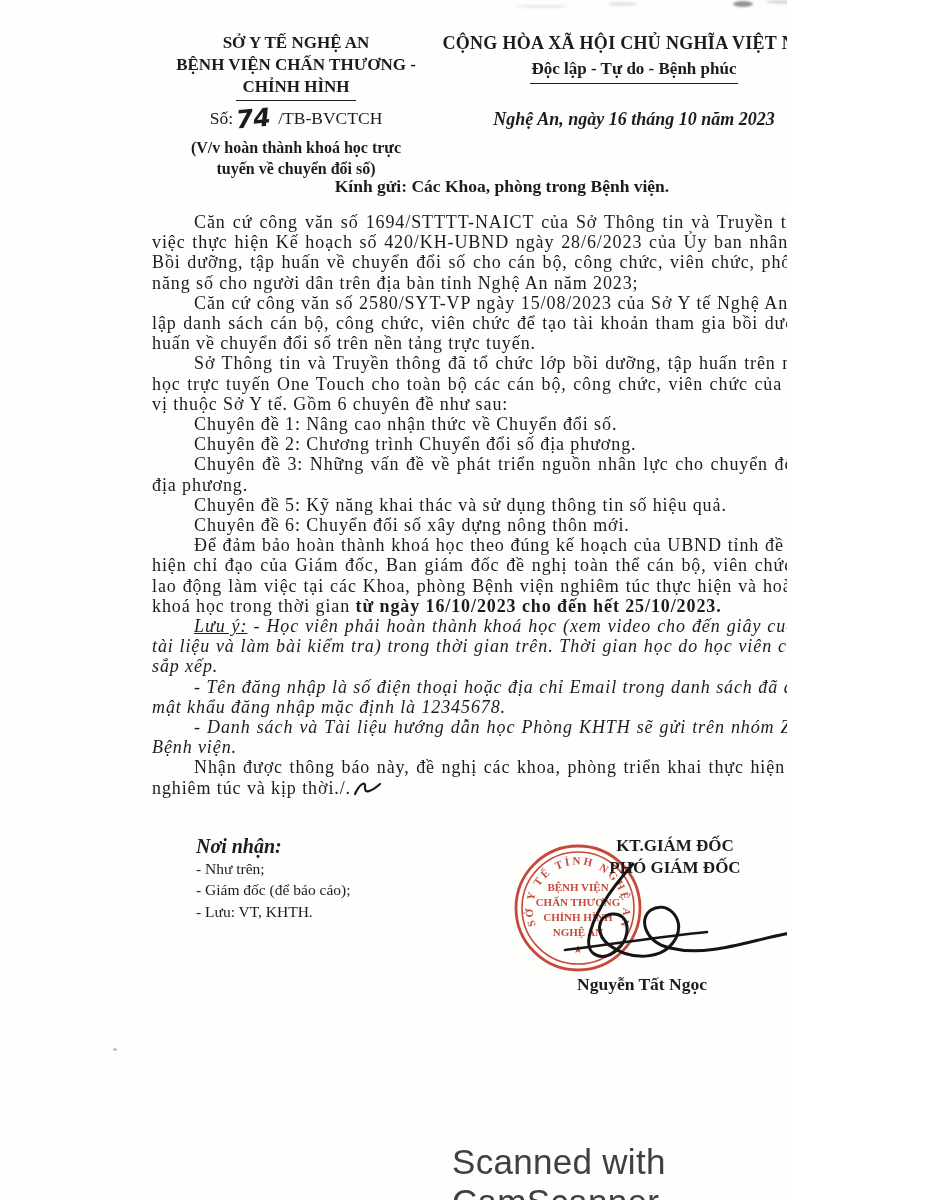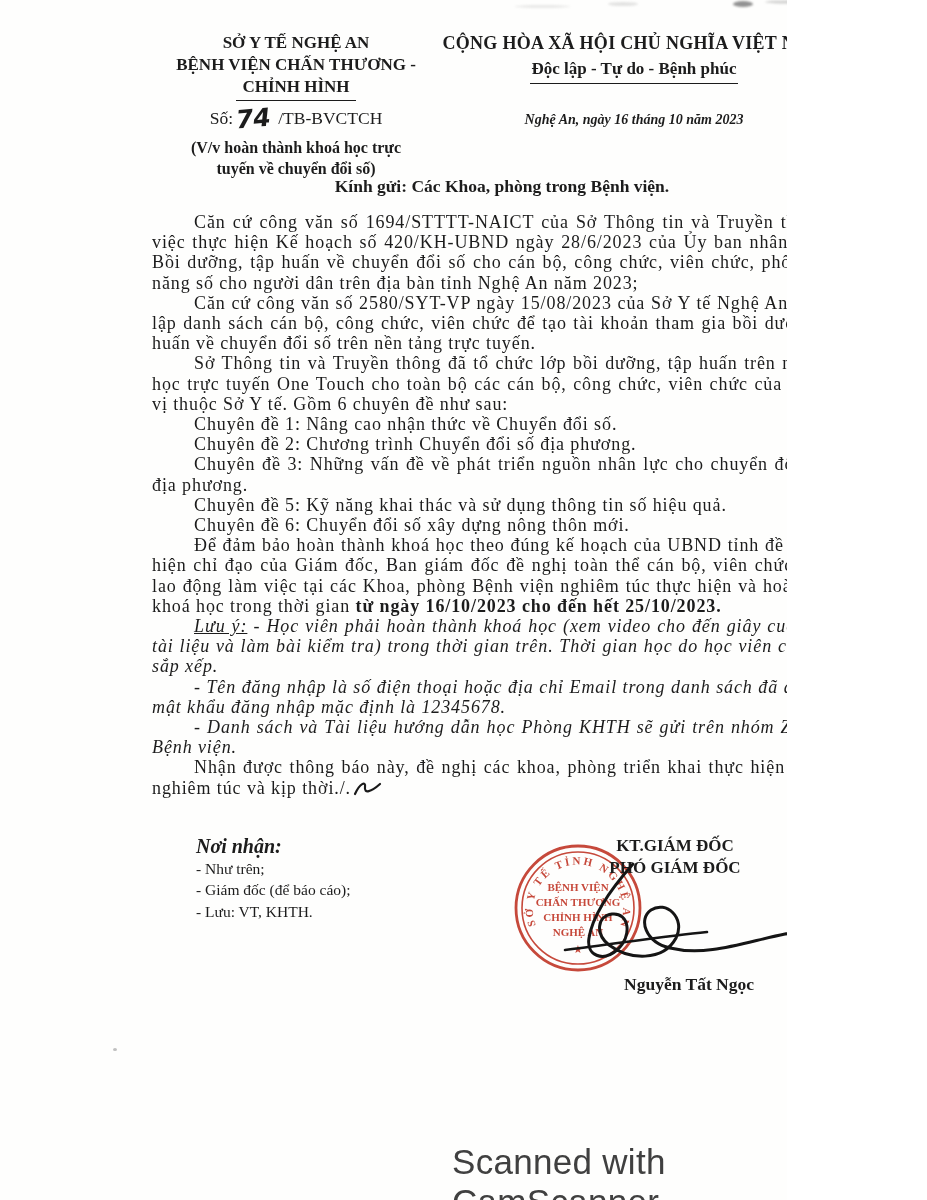--- a/index.html
+++ b/index.html
@@ -38,21 +38,21 @@
   }
   .subject{font-size:16px;line-height:21px;width:238px;margin:2px auto 0;font-weight:600;}
 
   .hdr-right{
     position:absolute;left:428px;top:32px;width:412px;
     text-align:center;line-height:23px;
   }
   .hdr-right .motto1{font-size:18px;font-weight:700;letter-spacing:.3px;}
   .hdr-right .motto2{font-size:17px;font-weight:700;margin-top:2px;}
   .hdr-right .motto2 span{display:inline-block;border-bottom:1.6px solid #1c1c1c;padding:0 2px 3px;}
-  .dateline{font-size:14px;font-style:italic;font-weight:700;margin-top:24px;}
+  .dateline{font-size:18px;font-style:italic;font-weight:700;margin-top:24px;}
 
   
   .salutation{
     position:absolute;left:152px;top:176px;width:700px;
     text-align:center;font-size:17.5px;font-weight:700;
   }
   .body-col{
     position:absolute;left:152px;top:212px;width:700px;
     font-size:18px;line-height:20.2px;text-align:justify;
     letter-spacing:.9px;
@@ -66,21 +66,21 @@
   .noi-nhan{position:absolute;left:196px;top:836px;font-size:15.5px;line-height:21.5px;}
   .noi-nhan .nn-label{font-weight:700;font-style:italic;font-size:20px;}
   .sign-titles{
     position:absolute;left:552px;top:835px;width:246px;
     text-align:center;font-size:17px;font-weight:700;line-height:22px;z-index:3;
   }
   .seal-svg{position:absolute;left:511px;top:841px;z-index:2;opacity:.92;}
   .sig-svg{position:absolute;left:535px;top:850px;z-index:4;}
   .signer-name{
     position:absolute;left:530px;top:974px;width:224px;
-    text-align:right;font-size:17.5px;font-weight:700;z-index:5;
+    text-align:center;font-size:17.5px;font-weight:700;z-index:5;
   }
 
   
   .camscanner{
     position:absolute;left:452px;top:1142px;
     font-family:"Liberation Sans",sans-serif;
     font-size:35px;color:#404040;letter-spacing:.3px;
   }
 </style>
 </head>

